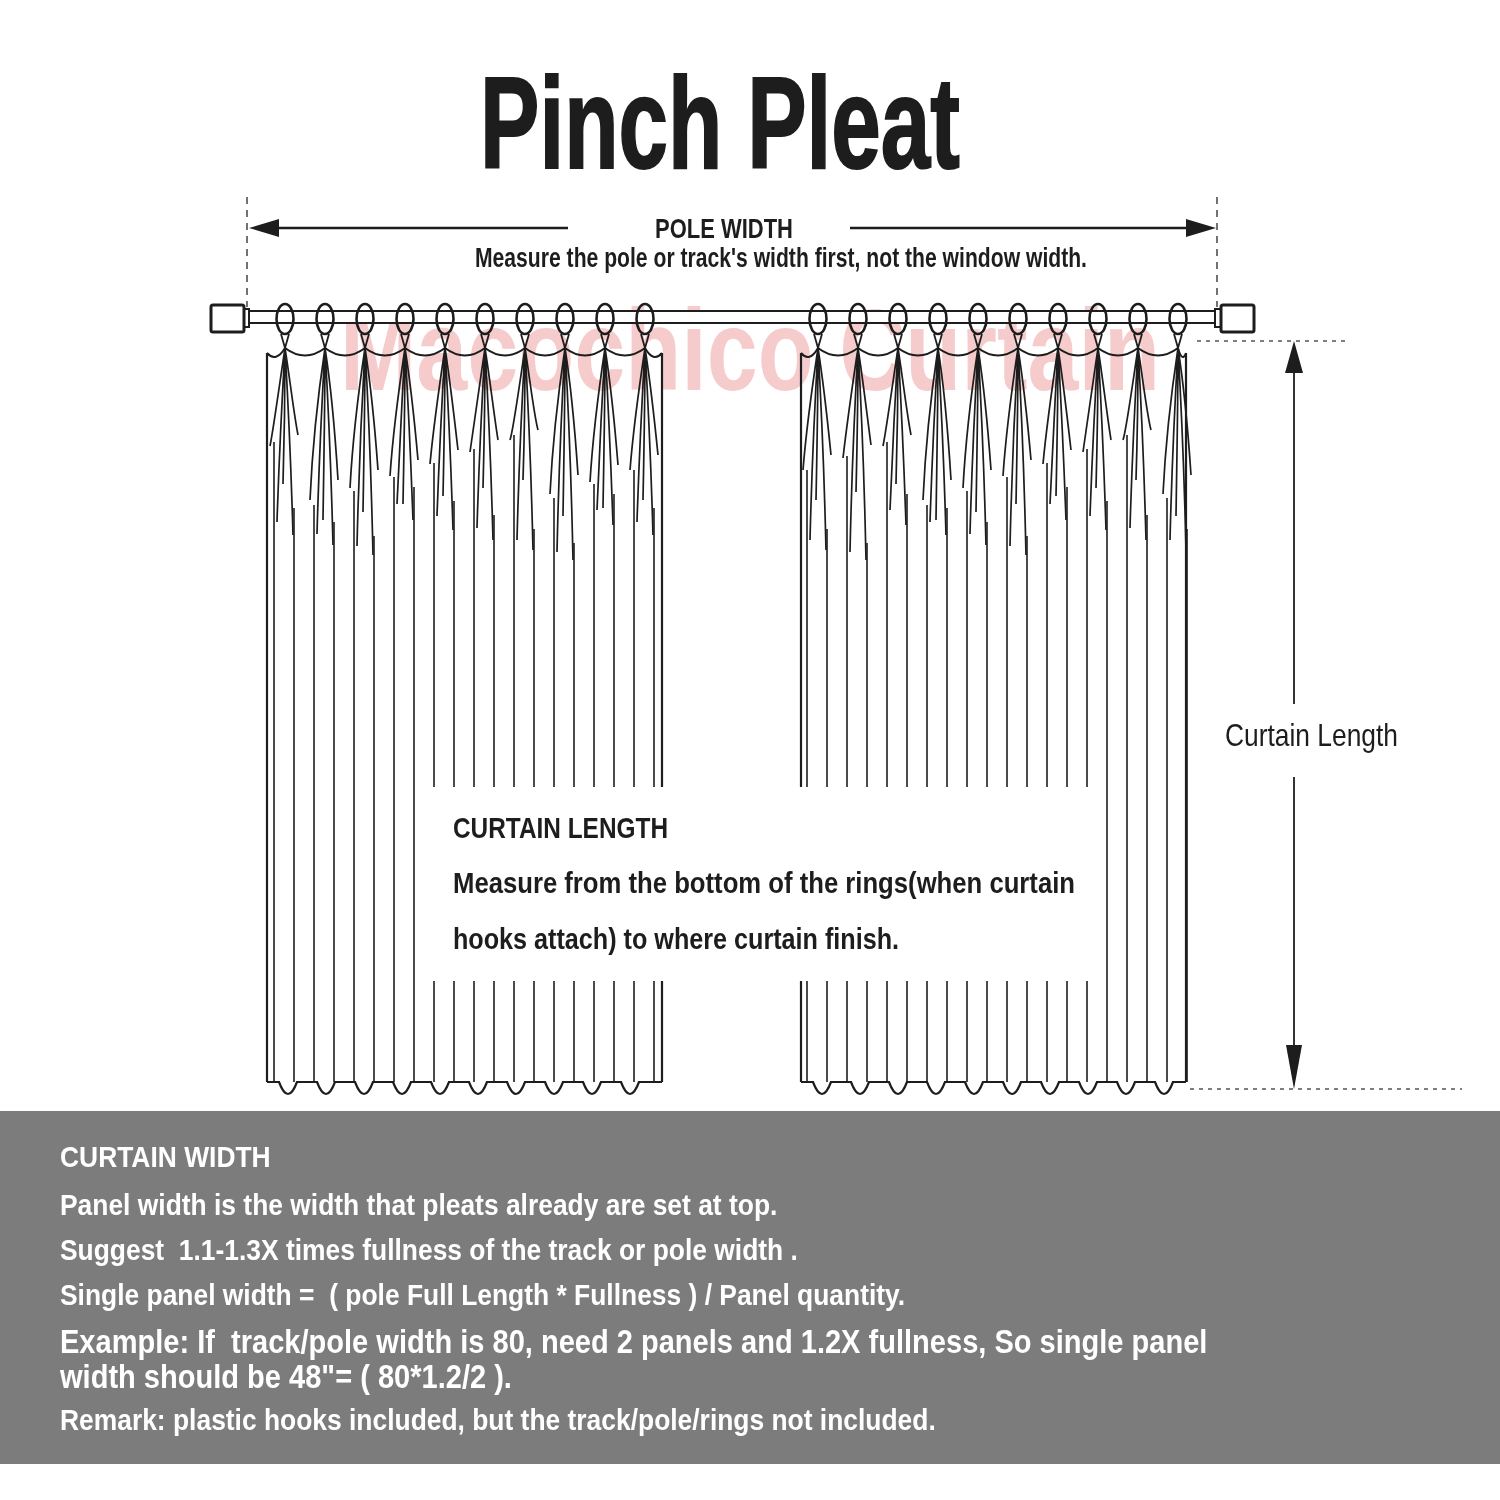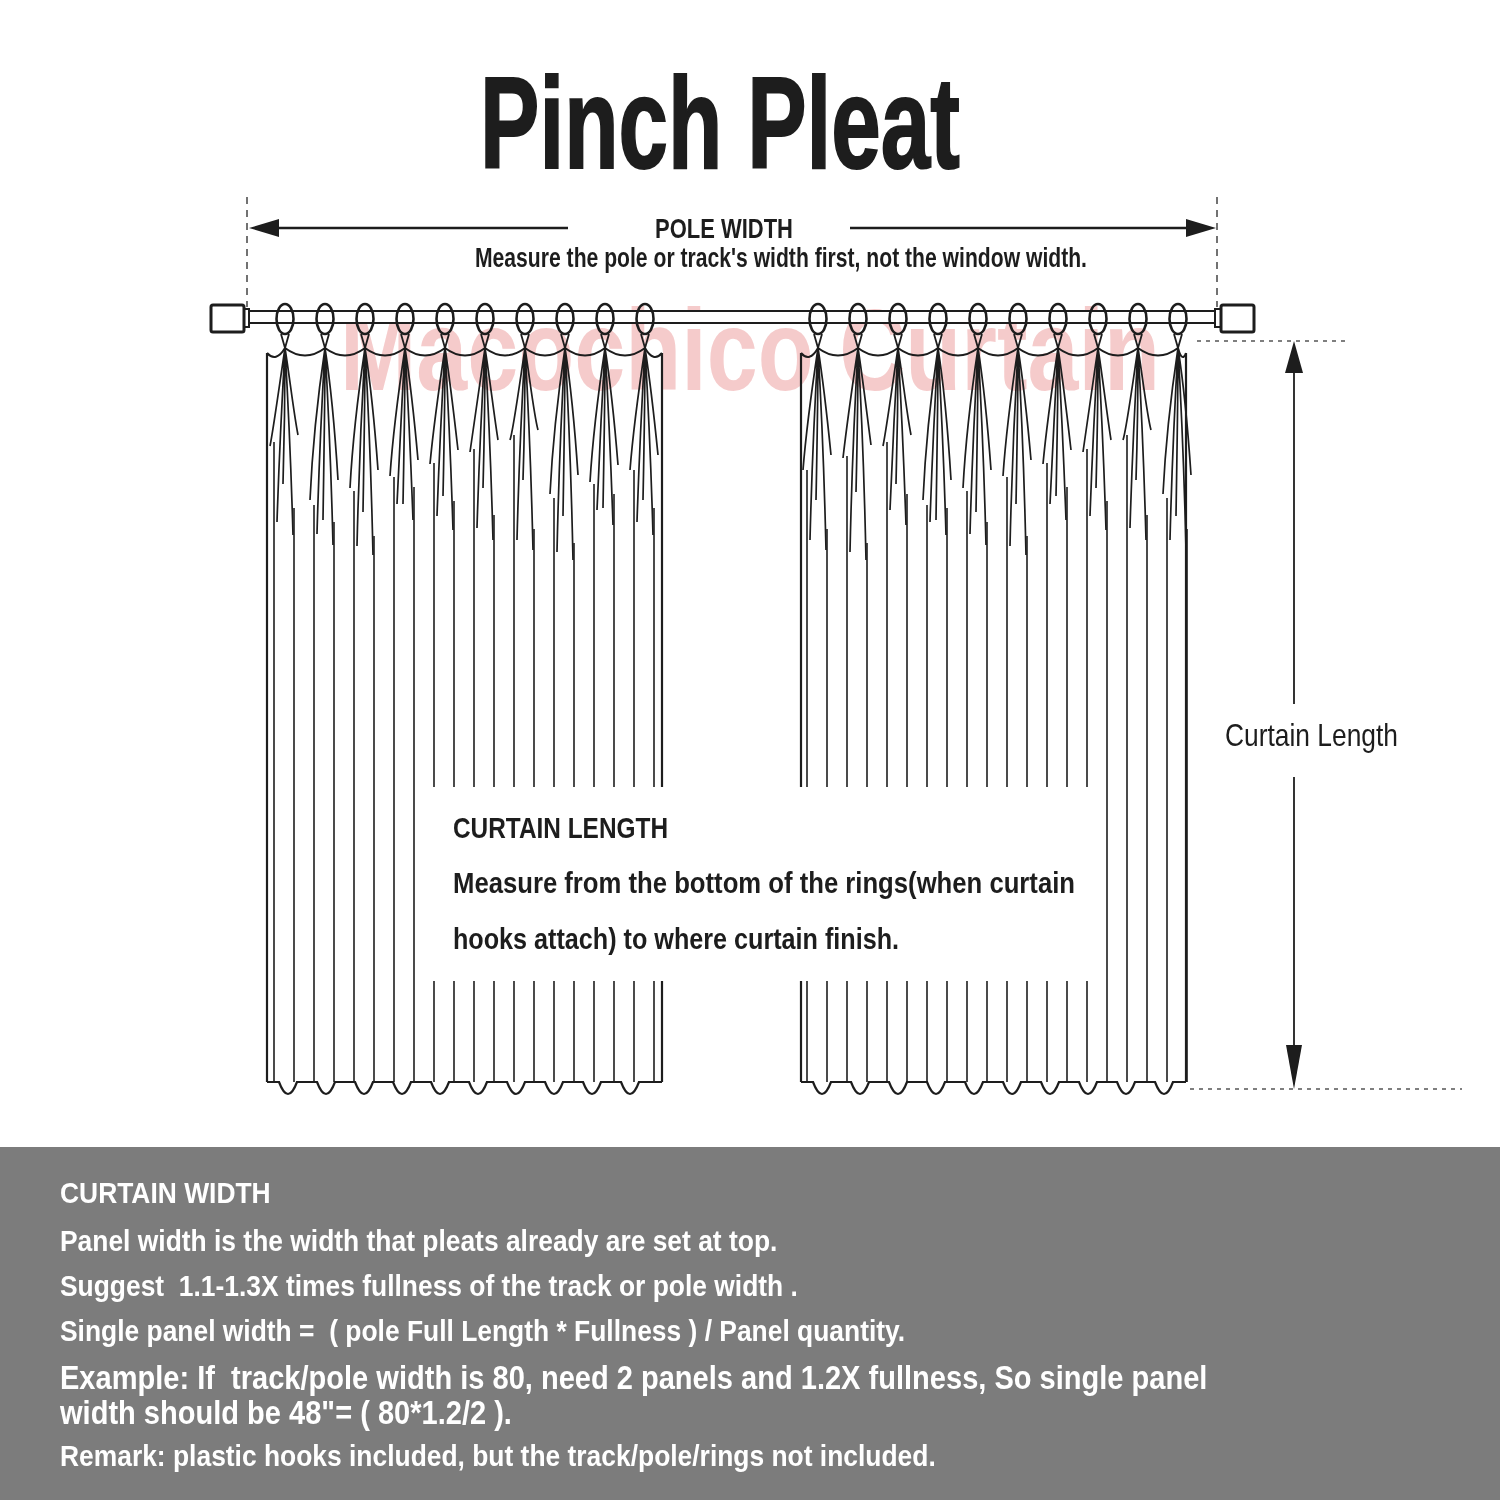--- a/index.html
+++ b/index.html
@@ -2,21 +2,21 @@
 <html><head>
 <meta charset="utf-8">
 <style>
   html,body{margin:0;padding:0;background:#fff;}
   .canvas{
     position:relative;width:1500px;height:1500px;background:#ffffff;
     overflow:hidden;font-family:"Liberation Sans",sans-serif;
   }
   .canvas svg{position:absolute;left:0;top:0;}
   .footer{
-    position:absolute;left:0;top:1147px;width:1500px;height:353px;
+    position:absolute;left:0;top:1111px;width:1500px;height:353px;
     background:#7c7c7c;
   }
   .footer p{
     position:absolute;left:60px;margin:0;color:#ffffff;font-weight:bold;
     white-space:pre-wrap;transform:scaleX(.88);transform-origin:left top;
   }
   .fs30{font-size:30px;}
   .fs33{font-size:33px;}
   text{font-family:"Liberation Sans",sans-serif;}
 </style>

